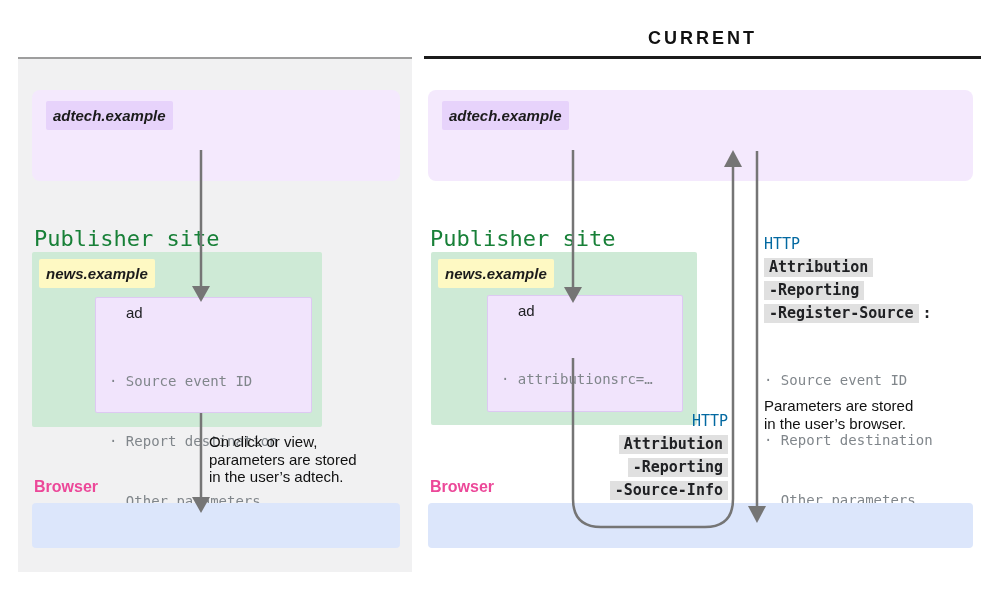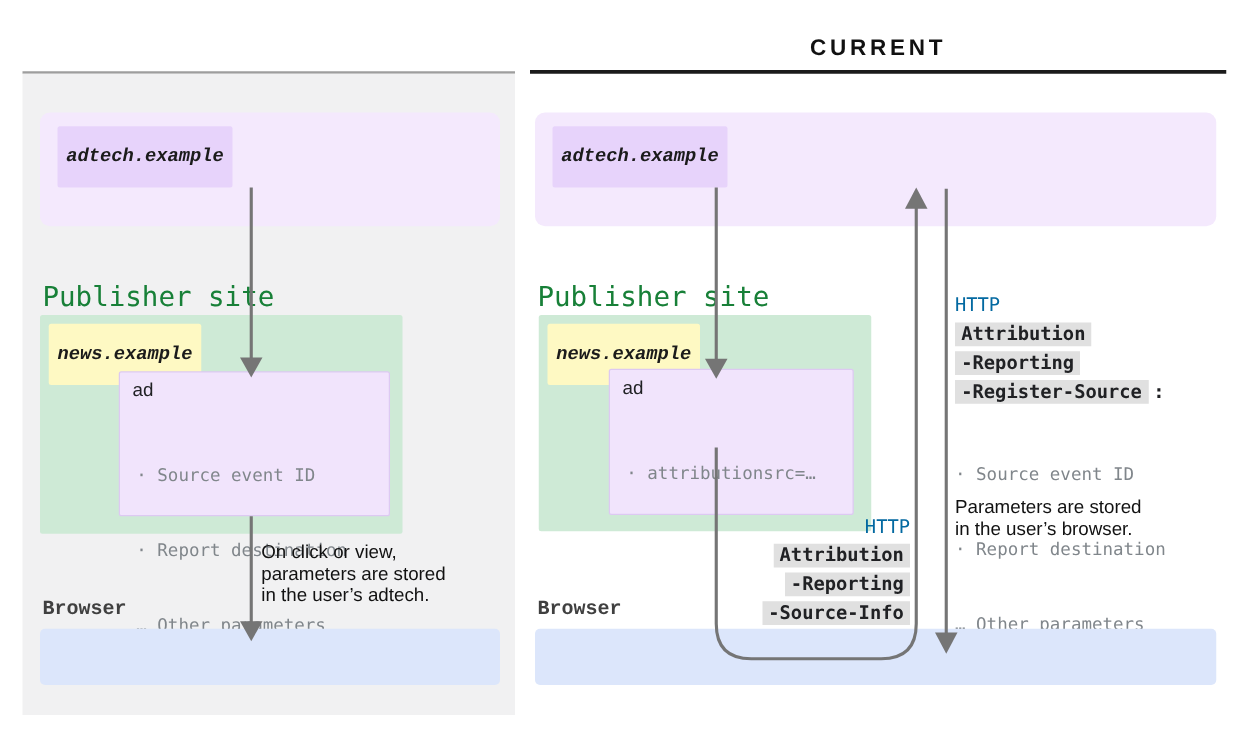--- a/index.html
+++ b/index.html
@@ -16,48 +16,48 @@
   .rule{position:absolute;height:2px;}
   .rule-gray{left:18px;top:57px;width:394px;background:#9e9e9e;}
   .rule-black{left:424px;top:56px;width:557px;height:3px;background:#1b1b1b;}
 
   .panel-bg{position:absolute;left:18px;top:59px;width:394px;height:513px;background:#f1f1f2;}
 
   
   .adtech-box{position:absolute;height:91px;background:#f4e9fd;border-radius:8px;}
   .adtech-prev{left:32px;top:90px;width:368px;}
   .adtech-curr{left:428px;top:90px;width:545px;}
-  .chip{display:inline-block;font-family:Liberation Mono, monospace;
+  .chip{display:inline-block;font-family:Liberation Sans, sans-serif;
         font-style:italic;font-weight:bold;font-size:15px;color:#1b1b1b;
-        padding:16px 7px;border-radius:2px;}
+        padding:6px 7px;border-radius:2px;}
   .chip-purple{background:#e7d3fb;margin:11px 0 0 14px;}
   .chip-green{background:#fef9c3;margin:7px 0 0 7px;}
 
   .pub-label{position:absolute;top:226px;font-family:"DejaVu Sans Mono","Liberation Mono",monospace;
              font-weight:normal;font-size:22px;color:#188038;}
   .pub-prev{left:34px;} .pub-curr{left:430px;}
 
   .green-box{position:absolute;top:252px;background:#ceead6;border-radius:2px;}
   .green-prev{left:32px;width:290px;height:175px;}
   .green-curr{left:431px;width:266px;height:173px;}
 
   .ad-box{position:absolute;background:#f1e4fc;border:1px solid #ddc9f2;border-radius:2px;box-sizing:border-box;}
   .ad-prev{left:95px;top:297px;width:217px;height:116px;}
   .ad-curr{left:487px;top:295px;width:196px;height:117px;}
-  .ad-title{padding:6px 0 0 10px;font-size:15px;color:#202124;font-family:"Liberation Sans",sans-serif;}
+  .ad-title{padding:6px 0 0 30px;font-size:15px;color:#202124;font-family:"Liberation Sans",sans-serif;}
   .ad-params{margin:10px 0 0 13px;font-family:"DejaVu Sans Mono","Liberation Mono",monospace;
              font-size:14px;line-height:20px;color:#80868b;white-space:pre;}
 
   .caption{position:absolute;font-size:15px;line-height:17.5px;color:#111111;white-space:pre-line;
            font-family:"Liberation Sans",sans-serif;}
   .caption-prev{left:209px;top:433px;}
   .caption-curr{left:764px;top:397px;}
 
-  .browser-label{position:absolute;top:478px;font-family:Liberation Mono, monospace;
-                 font-weight:bold;font-size:16px;color:#404040;}
+  .browser-label{position:absolute;top:478px;font-family:Liberation Sans, sans-serif;
+                 font-weight:bold;font-size:16px;color:#ec4899;}
   .brw-prev{left:34px;} .brw-curr{left:430px;}
 
   .blue-box{position:absolute;top:503px;height:45px;background:#dce6fb;border-radius:4px;}
   .blue-prev{left:32px;width:368px;}
   .blue-curr{left:428px;width:545px;}
 
   
   .http-block{position:absolute;font-family:"DejaVu Sans Mono","Liberation Mono",monospace;font-size:15px;}
   .http-register{left:764px;top:236px;}
   .http-srcinfo{left:528px;top:413px;width:200px;text-align:right;}

